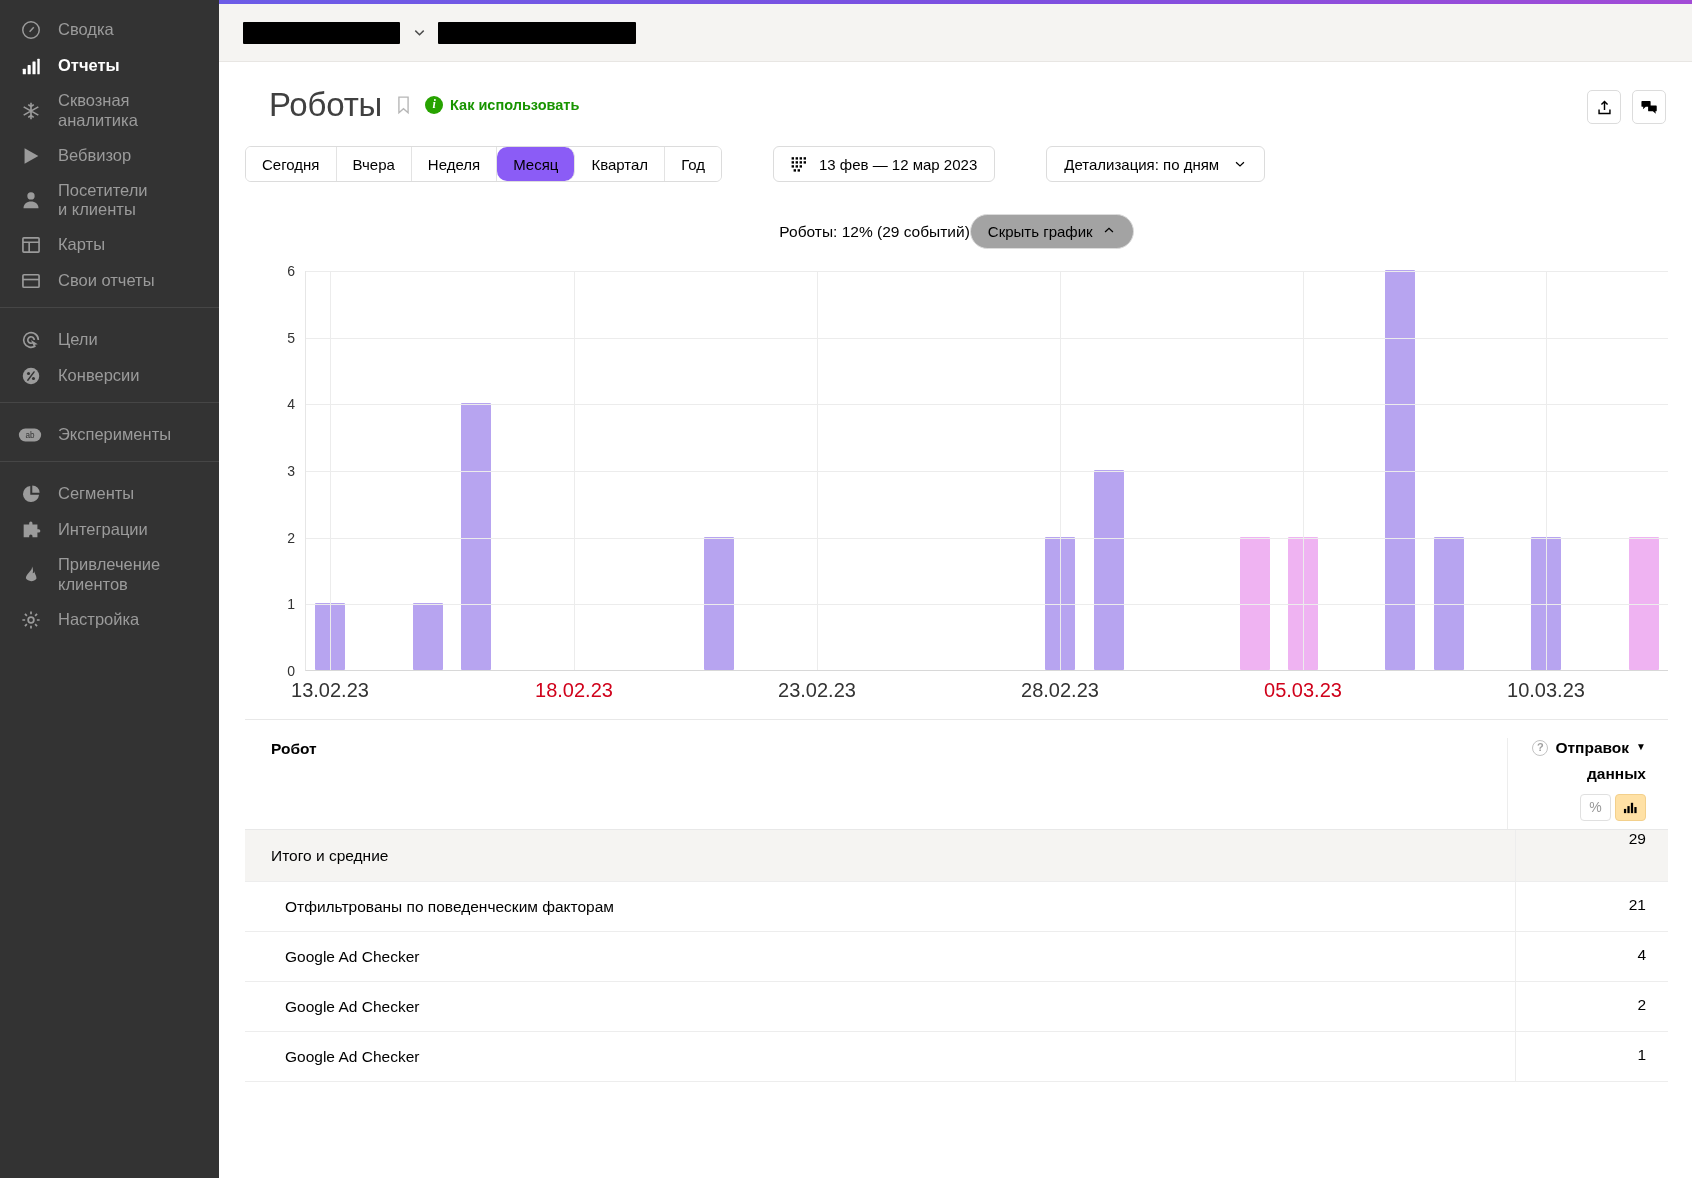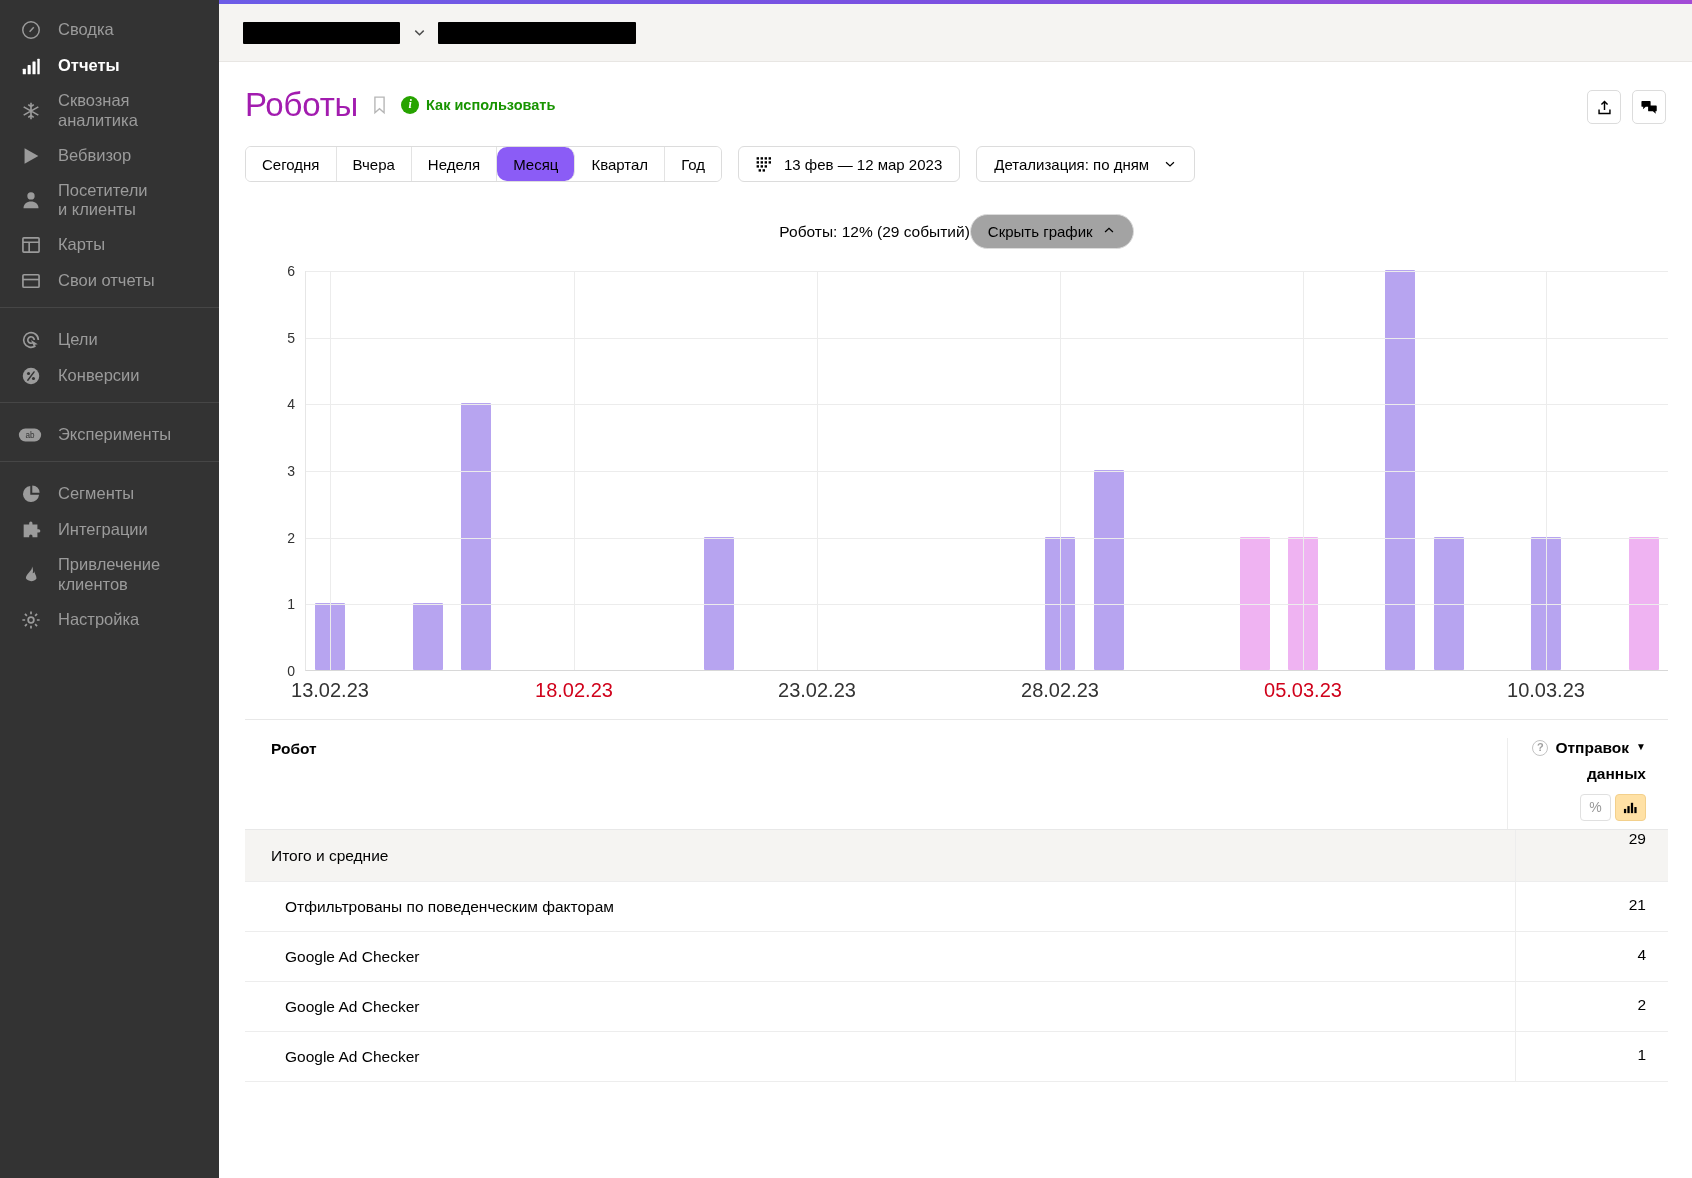--- a/index.html
+++ b/index.html
@@ -79,21 +79,22 @@
   }
 
   .content { padding: 26px 24px 0 26px; }
 
   .title-row { display: flex; align-items: center; gap: 13px; }
   h1.page-title {
     font-size: 33px;
     font-weight: 400;
     letter-spacing: -0.2px;
     line-height: 1;
-    color: #a21caf;
+    color: #404040;
+    margin-left: 24px;
   }
   .bookmark-icon { color: #b6b6b6; display:flex; align-items:center; cursor:pointer; }
   .howto {
     display: flex; align-items: center; gap: 7px;
     color: #189400; font-weight: bold; font-size: 14.5px; cursor: pointer;
   }
   .info-badge {
     width: 18px; height: 18px; border-radius: 50%;
     background: #27a300; color: #fff;
     font-size: 12px; font-style: italic; font-weight: bold;
@@ -137,20 +138,21 @@
   .pill {
     height: 36px;
     border: 1px solid #dcdcdc;
     border-radius: 6px;
     background: #fff;
     display: flex; align-items: center;
     gap: 12px;
     padding: 0 17px;
     font-size: 15px;
     cursor: pointer;
+    margin-left: 35px;
   }
   .cal-ico { display:flex; }
   .chev { display:flex; margin-left: 2px; }
 
   
   .chart-head {
     display: flex; align-items: center; justify-content: center;
     margin-top: 32px;
   }
   .chart-summary { font-size: 15.5px; color: #000; }

